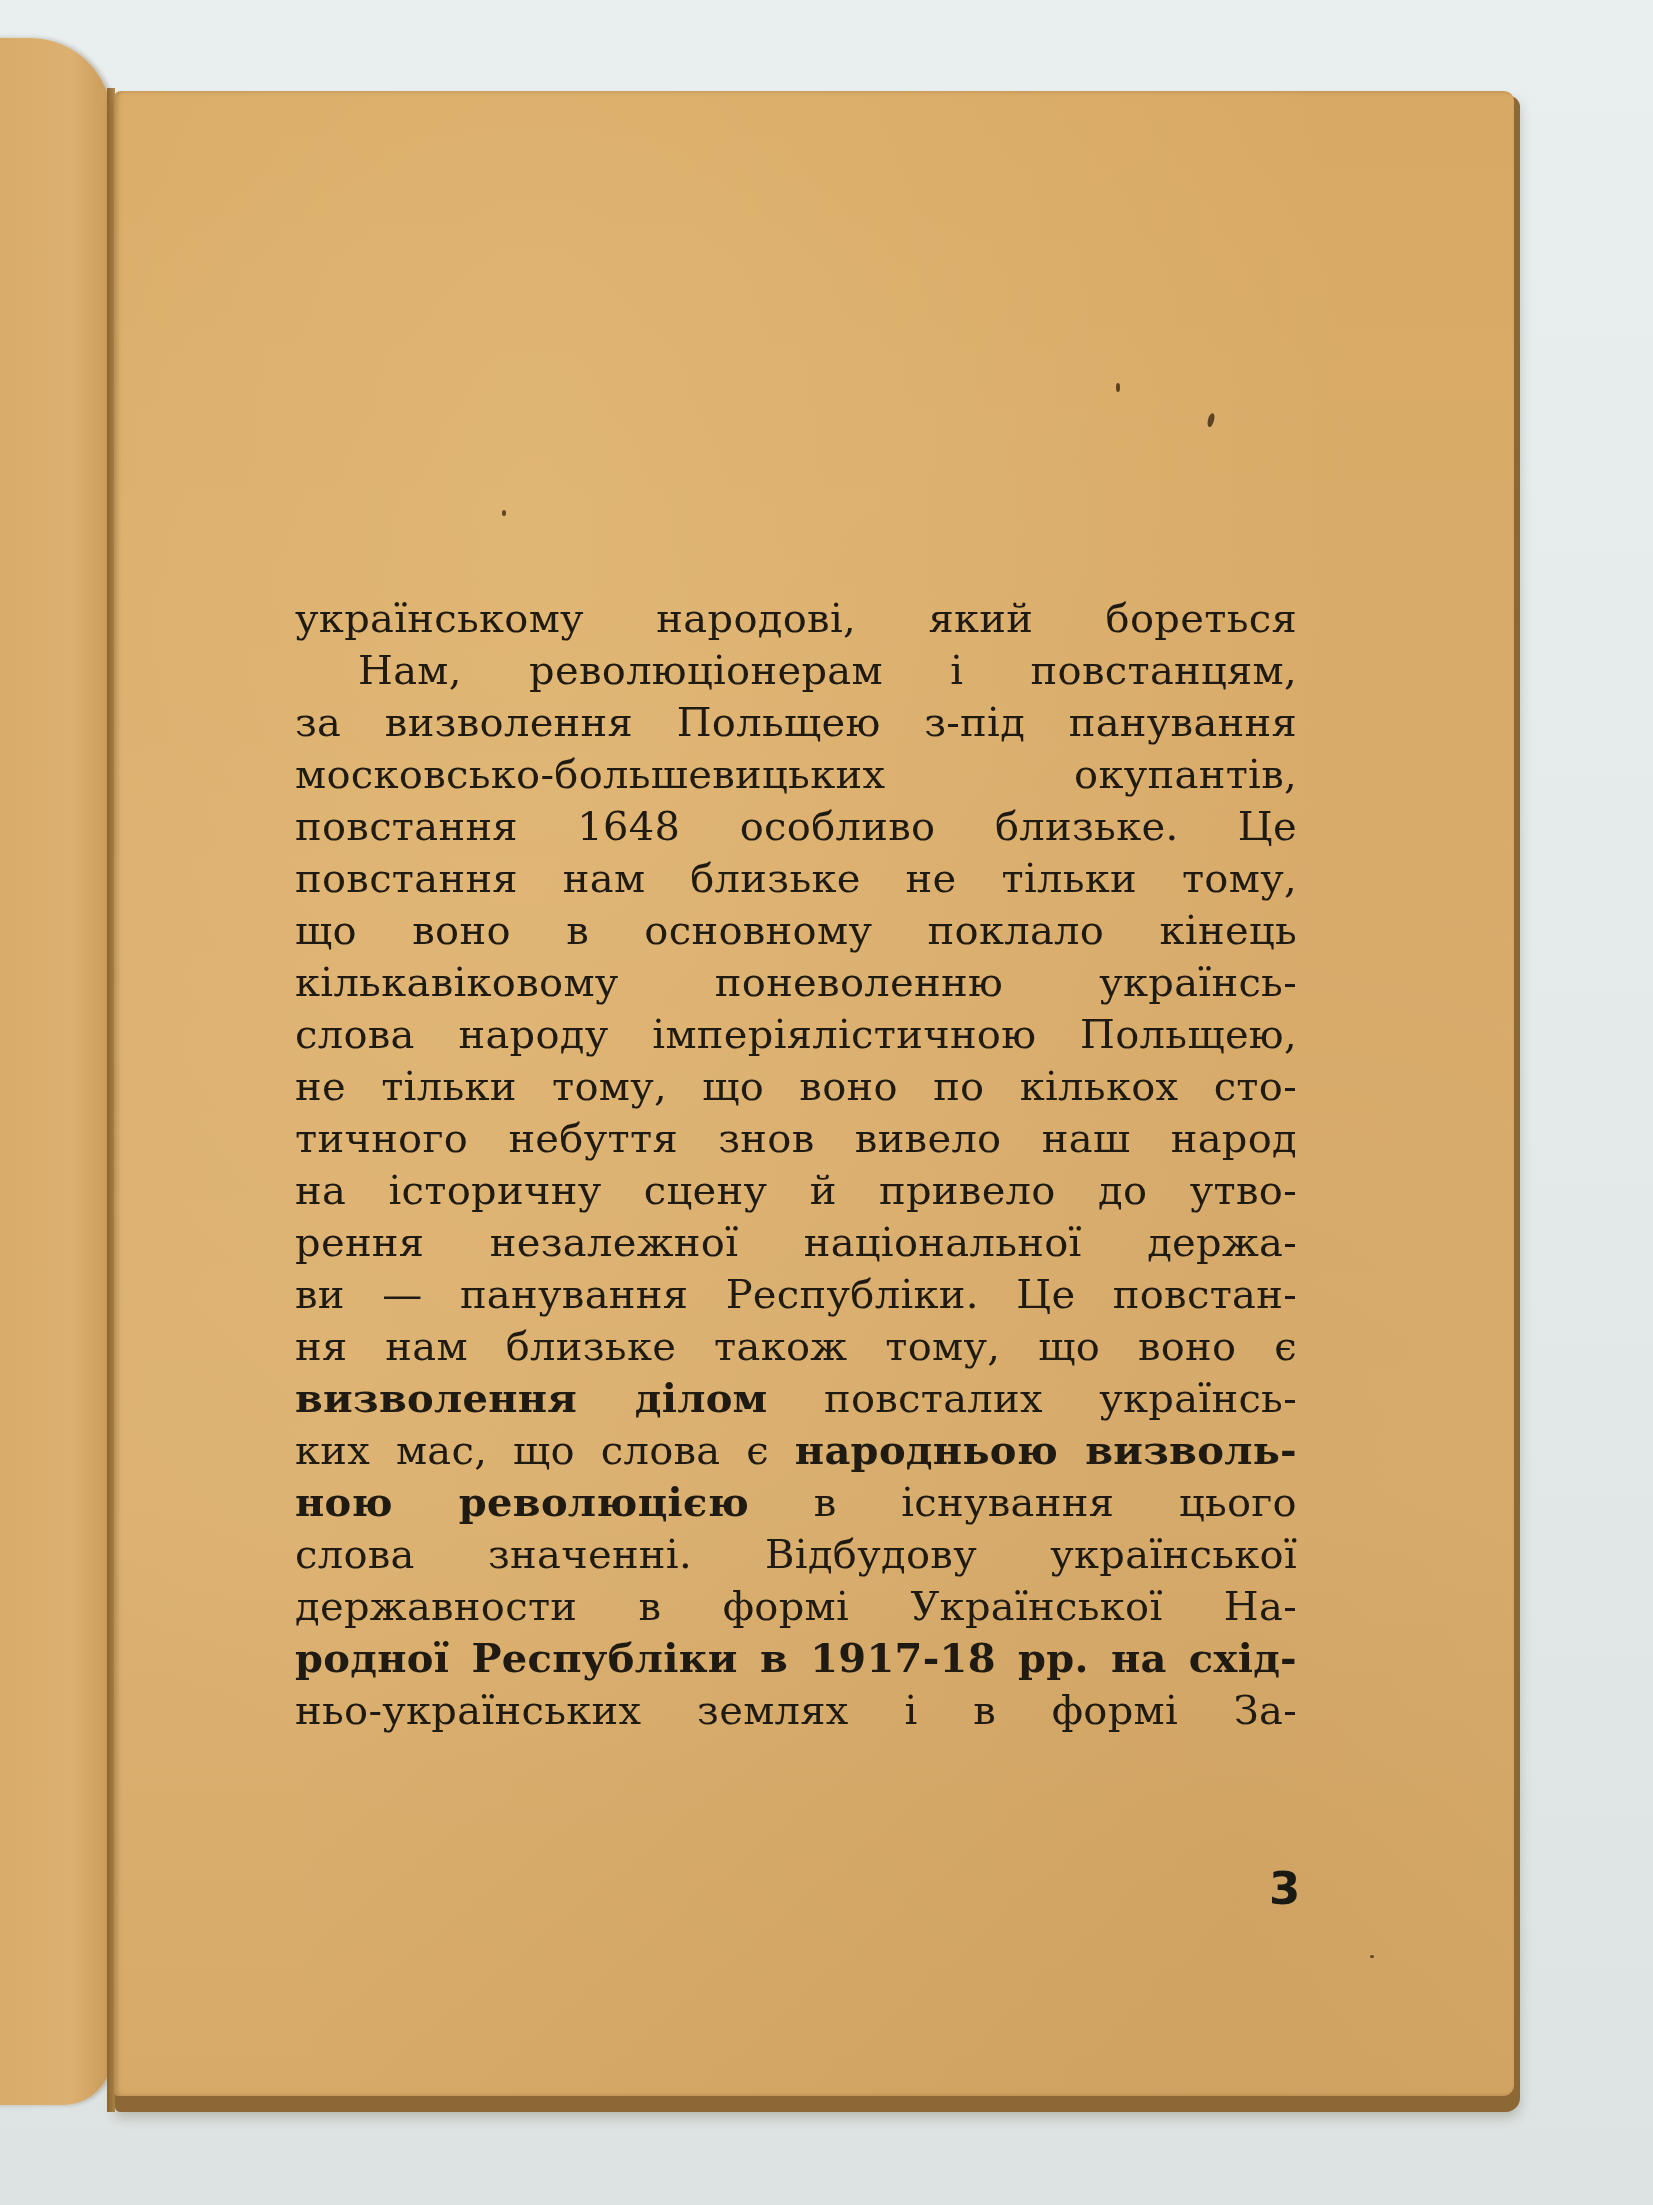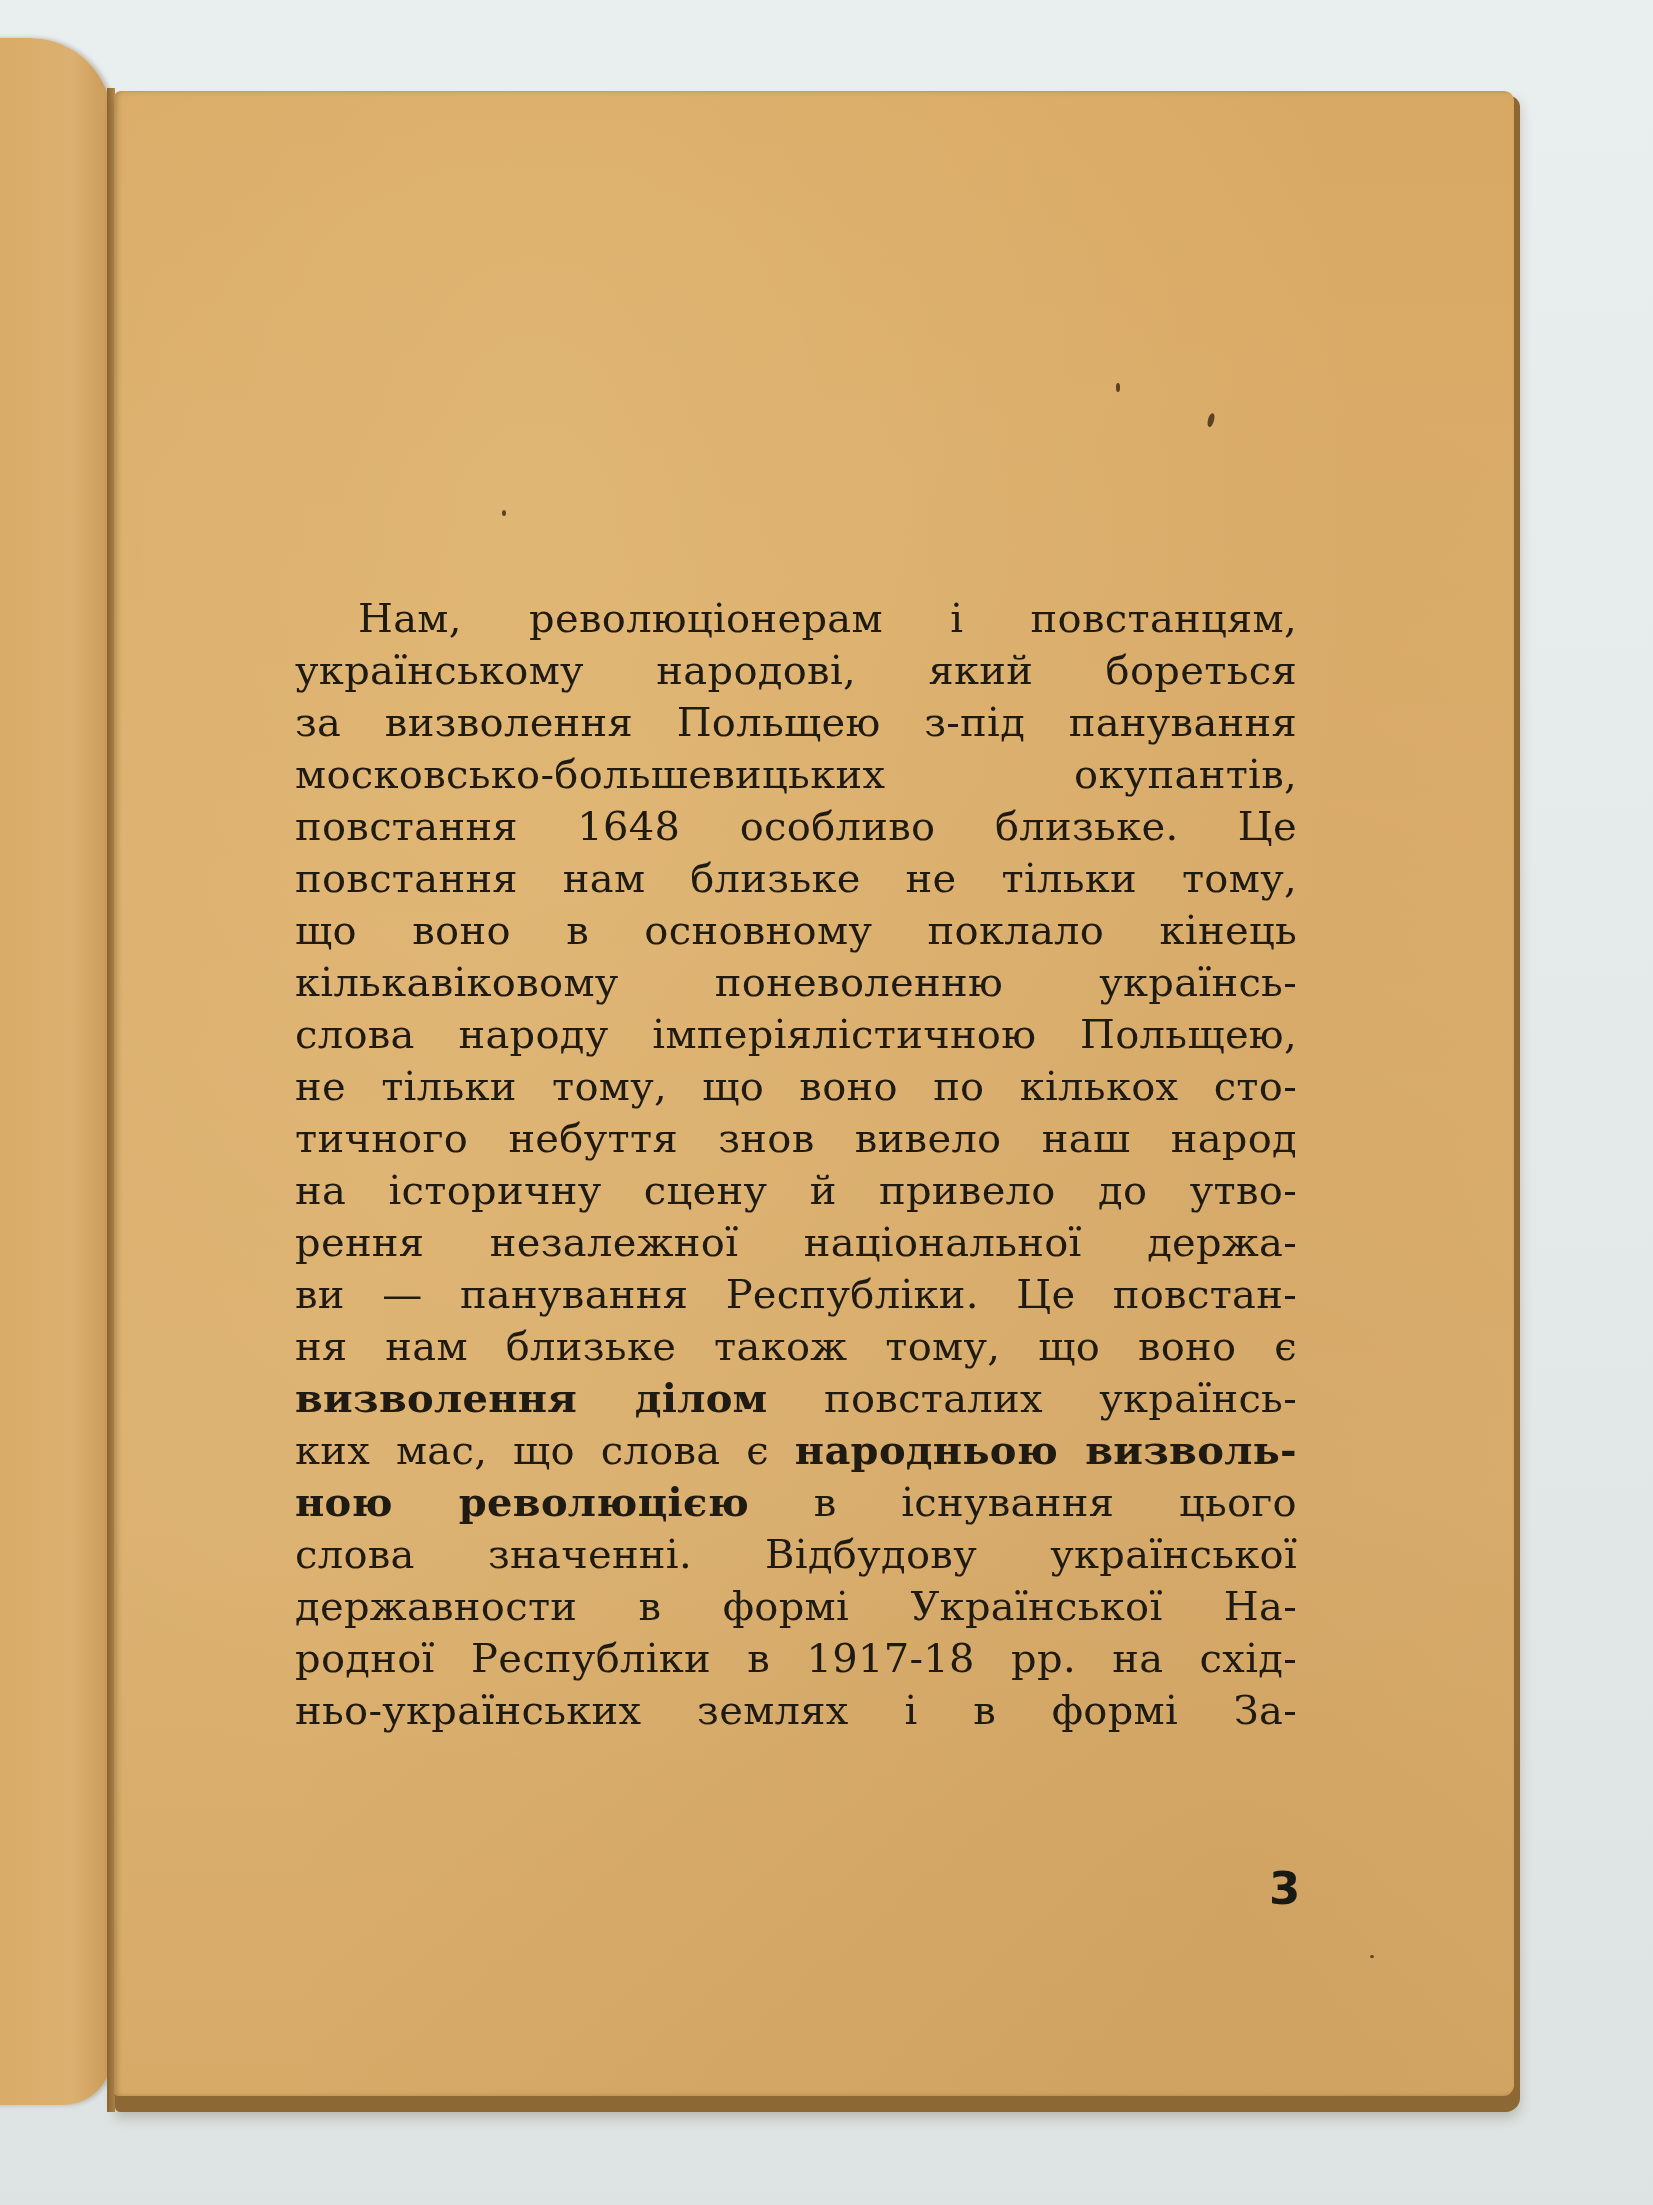--- a/index.html
+++ b/index.html
@@ -107,38 +107,38 @@
 
 <div class="page">
 </div>
 
 <div class="speck" style="left:1116px;top:383px;width:4.4px;height:8.8px;"></div>
 <div class="speck" style="left:1208px;top:413px;width:5.5px;height:14.2px;transform:rotate(15deg);"></div>
 <div class="speck" style="left:502px;top:510px;width:4.4px;height:5.5px;"></div>
 <div class="speck" style="left:1370px;top:1955px;width:4.4px;height:3.3px;"></div>
 
 <div class="text-block">
+  <div class="line" style="word-spacing: 0px;"><span>українському народові, який бореться</span></div>
   <div class="line indent" style="word-spacing: 0px;"><span>Нам, революціонерам і повстанцям,</span></div>
-  <div class="line" style="word-spacing: 0px;"><span>українському народові, який бореться</span></div>
   <div class="line" style="word-spacing: 0px;"><span>за визволення Польщею з-під панування</span></div>
   <div class="line" style="word-spacing: 0px;"><span>московсько-большевицьких окупантів,</span></div>
   <div class="line" style="word-spacing: 0px;"><span>повстання 1648 особливо близьке. Це</span></div>
   <div class="line" style="word-spacing: 0px;"><span>повстання нам близьке не тільки тому,</span></div>
   <div class="line" style="word-spacing: 0px;"><span>що воно в основному поклало кінець</span></div>
   <div class="line" style="word-spacing: 0px;"><span>кількавіковому поневоленню українсь-</span></div>
   <div class="line" style="word-spacing: 0px;"><span>слова народу імперіялістичною Польщею,</span></div>
   <div class="line" style="word-spacing: 0px;"><span>не тільки тому, що воно по кількох сто-</span></div>
   <div class="line" style="word-spacing: 0px;"><span>тичного небуття знов вивело наш народ</span></div>
   <div class="line" style="word-spacing: 0px;"><span>на історичну сцену й привело до утво-</span></div>
   <div class="line" style="word-spacing: 0px;"><span>рення незалежної національної держа-</span></div>
   <div class="line" style="word-spacing: 0px;"><span>ви — панування Республіки. Це повстан-</span></div>
   <div class="line" style="word-spacing: 0px;"><span>ня нам близьке також тому, що воно є</span></div>
   <div class="line" style="word-spacing: 0px;"><span class="b">визволення ділом</span><span> повсталих українсь-</span></div>
   <div class="line" style="word-spacing: 0px;"><span>ких мас, що слова є </span><span class="b">народньою визволь-</span></div>
   <div class="line" style="word-spacing: 0px;"><span class="b">ною революцією</span><span> в існування цього</span></div>
   <div class="line" style="word-spacing: 0px;"><span>слова значенні. Відбудову української</span></div>
   <div class="line" style="word-spacing: 0px;"><span>державности в формі Української На-</span></div>
-  <div class="line" style="word-spacing: 0px;"><span>родної Республіки в 1917-18 рр. на схід-</span></div>
+  <div class="line" style="word-spacing: 0px; font-weight: bold;"><span>родної Республіки в 1917-18 рр. на схід-</span></div>
   <div class="line" style="word-spacing: 0px;"><span>ньо-українських землях і в формі За-</span></div>
 </div>
 
 <div class="page-number">3</div>
 
 
 </body></html>

